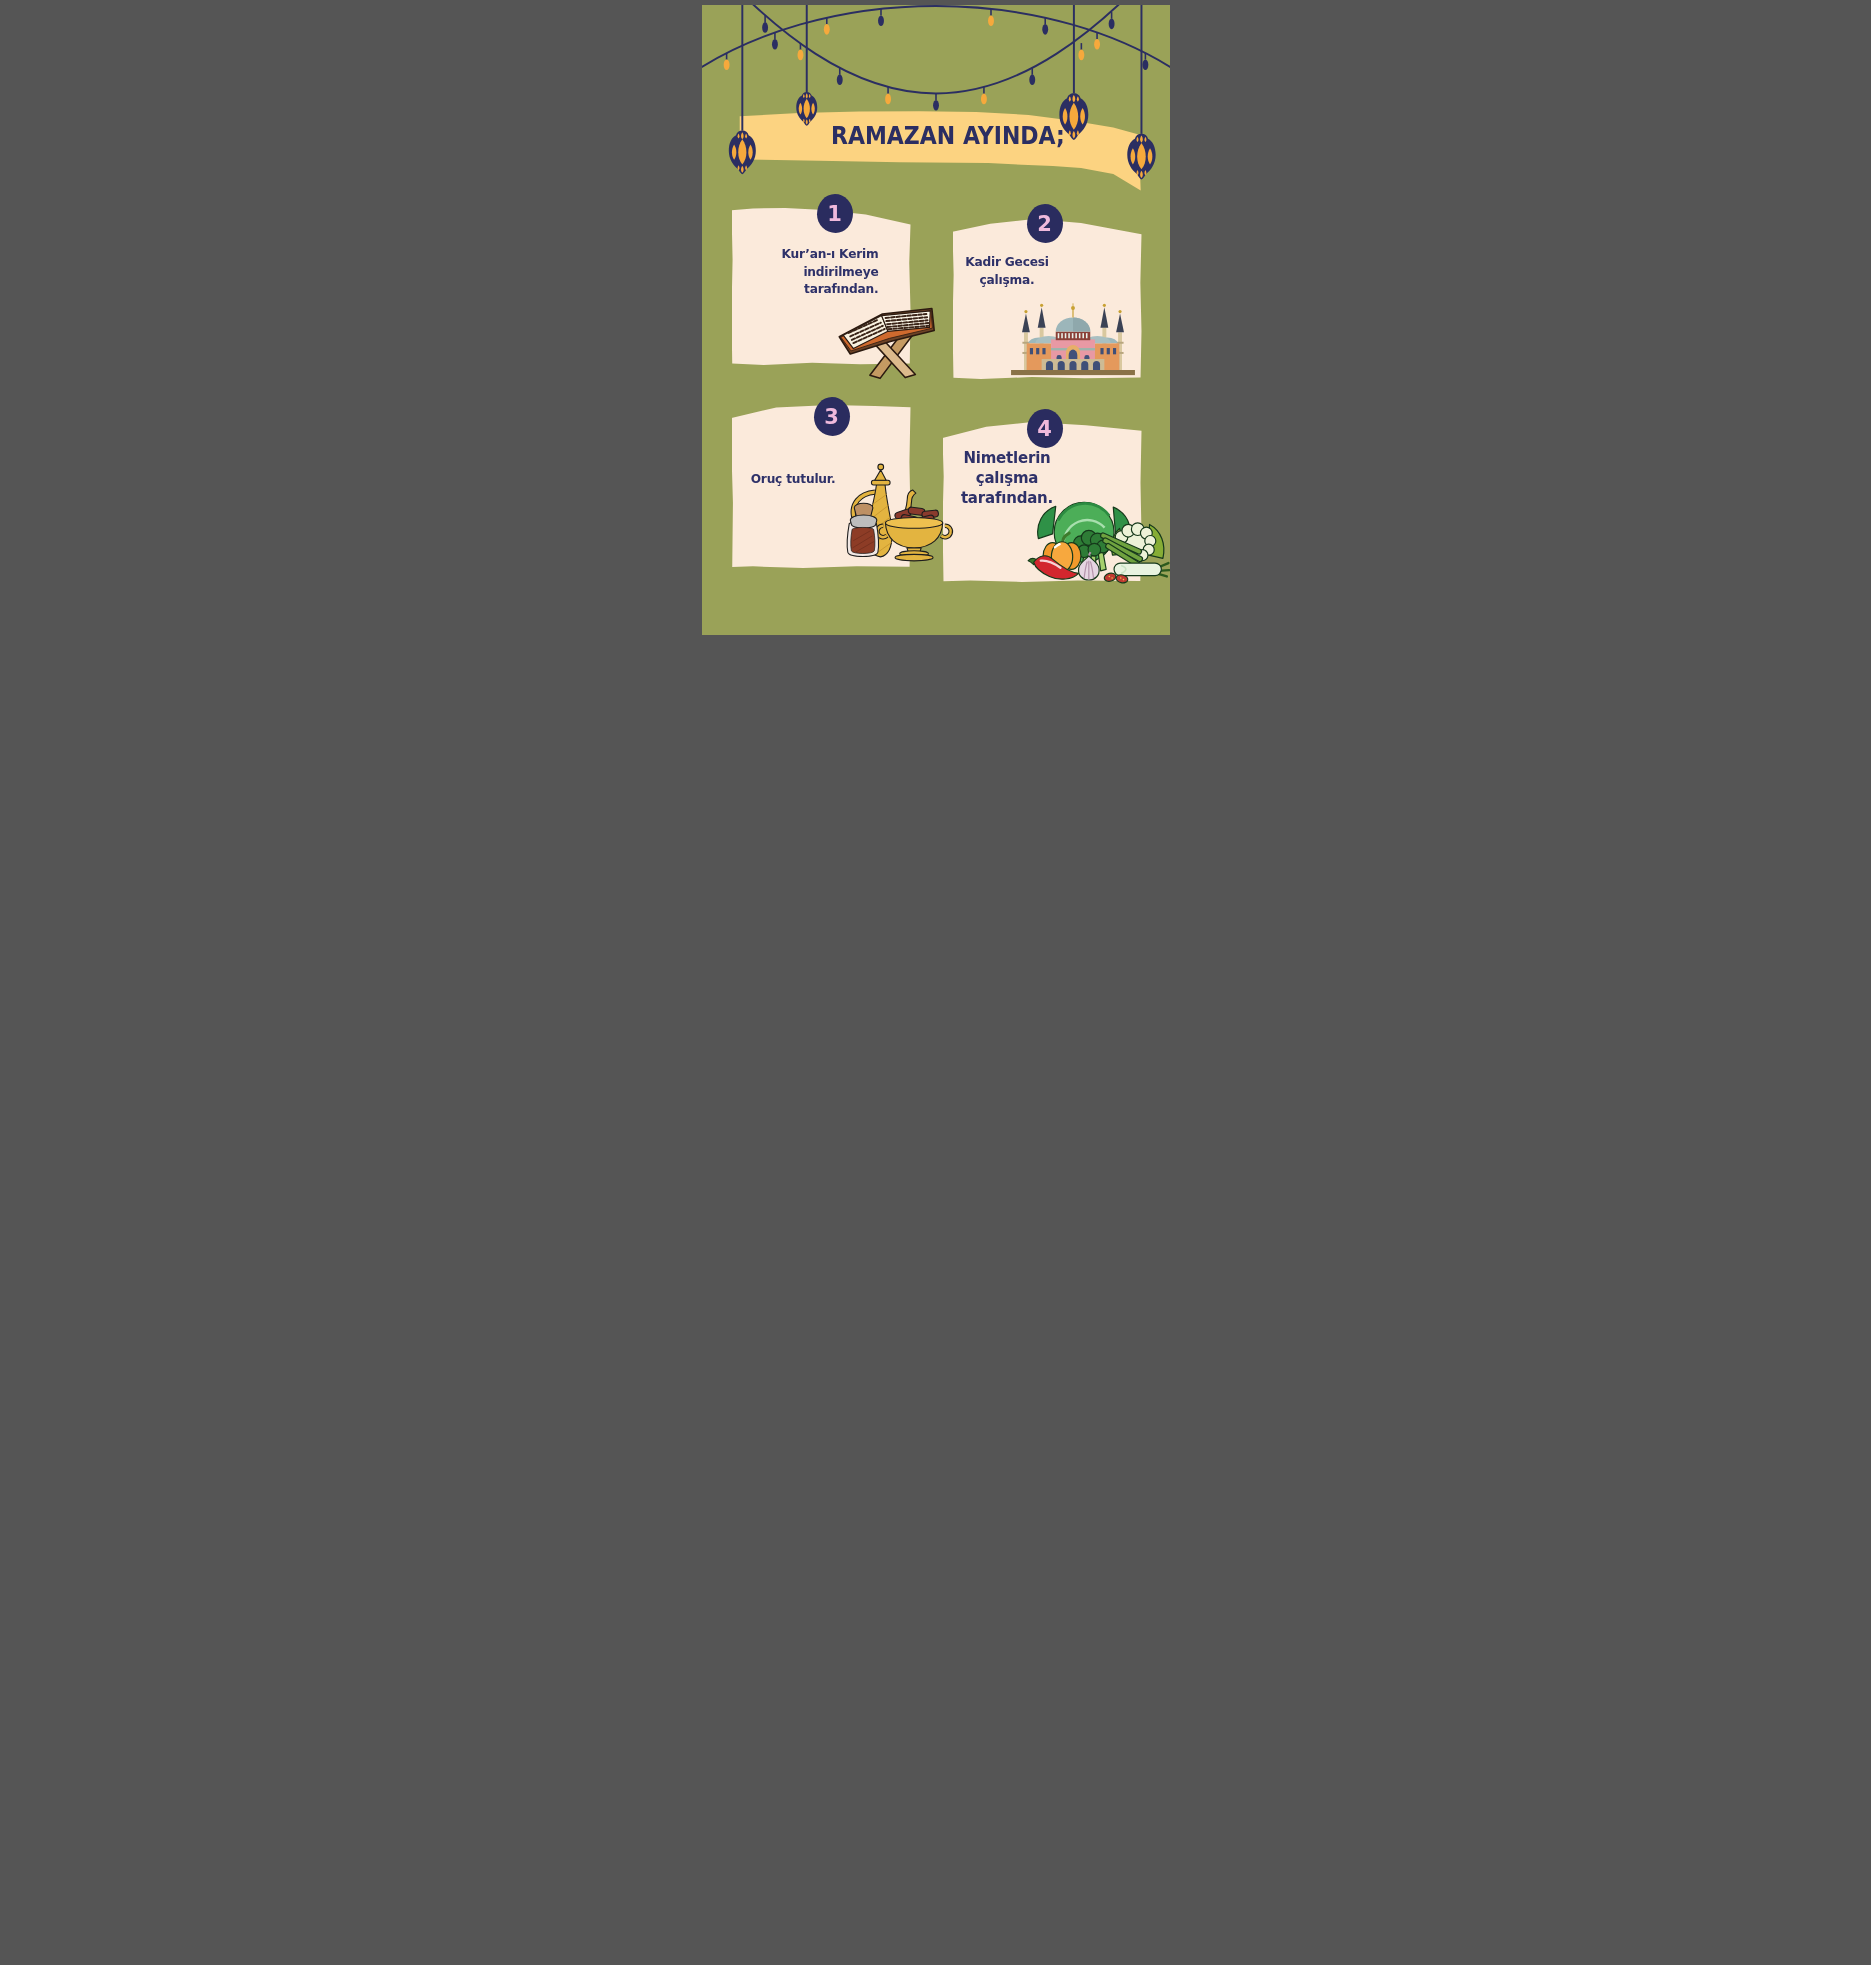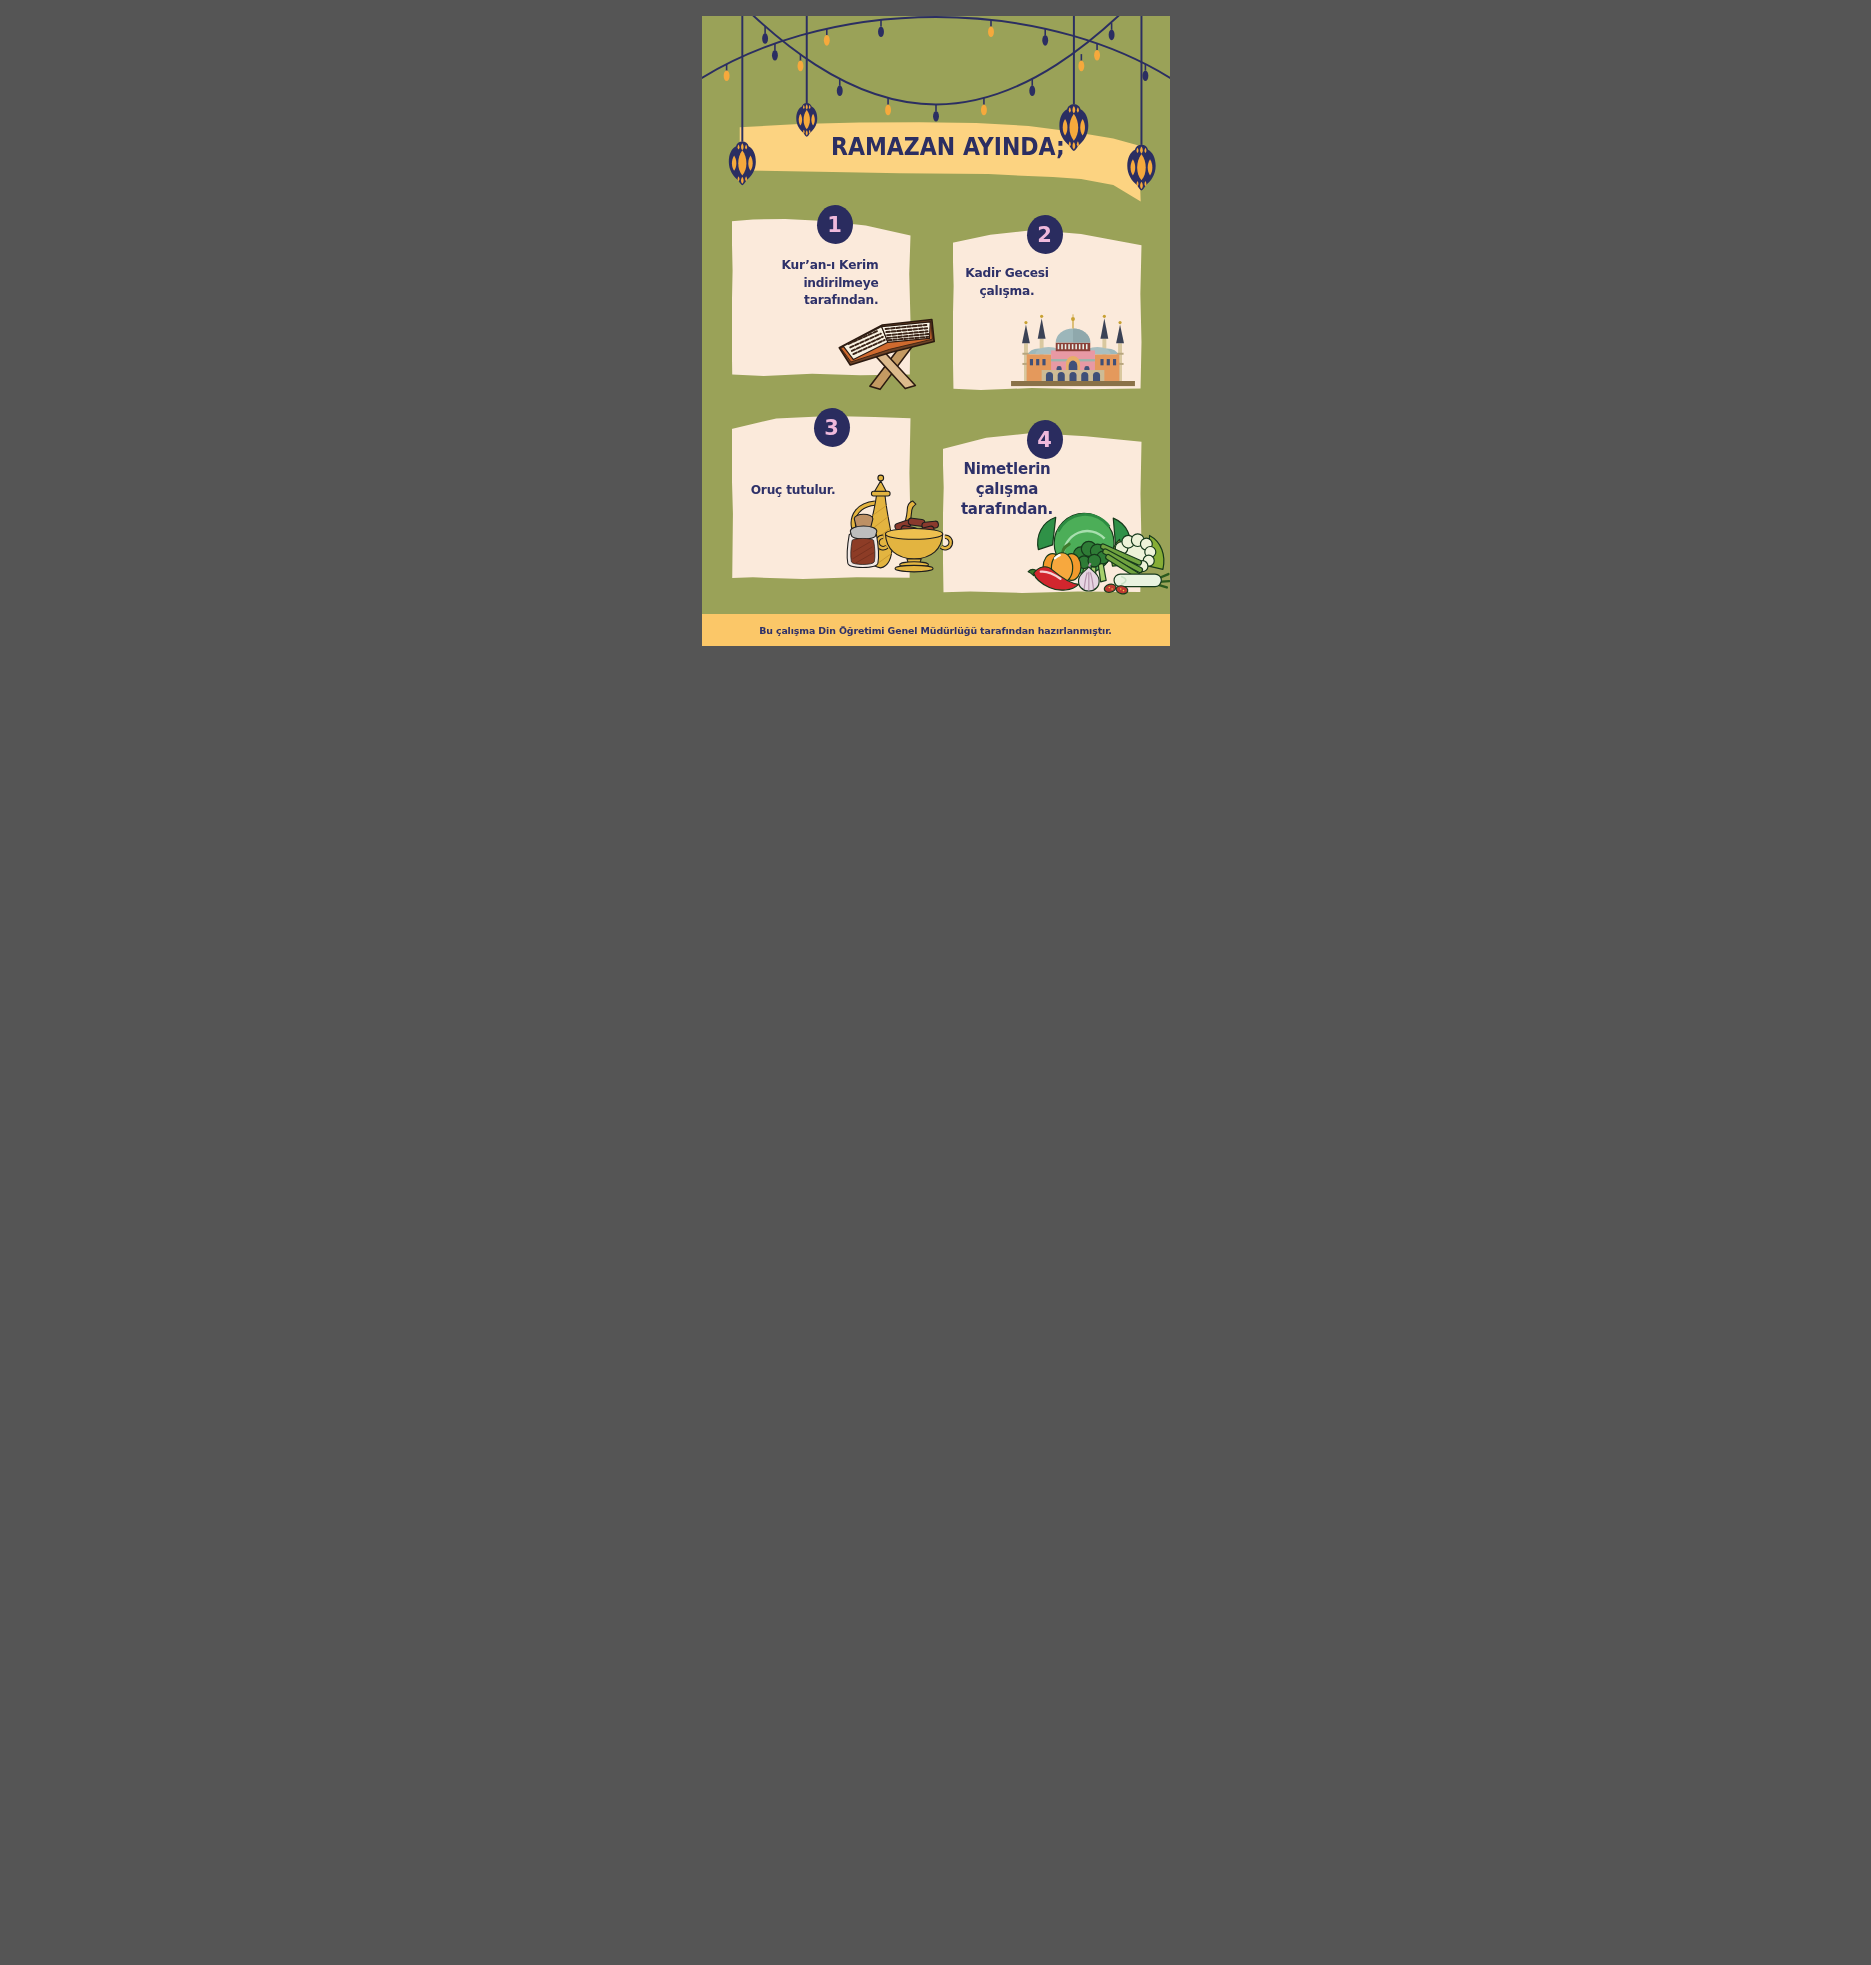--- a/index.html
+++ b/index.html
@@ -2,21 +2,21 @@
 <html style="--background: #9aa258; --navy: #2b2e62; --bulb-orange: #f6a93c; --banner-yellow: #fcd381; --footer-orange: #fbc768; --card-cream: #fbeadb; --badge-navy: #2a2c5f; --badge-pink: #efb9dc; --text-navy: #2e3169;font-size:6.3px"><head>
 <meta charset="utf-8">
 <style>
   :root{
     --background:#9aa258; --navy:#2b2e62; --bulb-orange:#f6a93c;
     --banner-yellow:#fcd381; --footer-orange:#fbc768; --card-cream:#fbeadb;
     --badge-navy:#2a2c5f; --badge-pink:#efb9dc; --text-navy:#2e3169;
   }
   *{margin:0;padding:0;box-sizing:border-box;}
   body{background:#555;font-family:"DejaVu Sans","Liberation Sans",sans-serif;}
-  .poster{position:relative;width:468px;height:630px;margin:16px auto;
+  .poster{position:relative;width:468px;height:630px;margin:5px auto;
     background:var(--background);overflow:hidden;}
   .banner{position:absolute;left:37px;top:105px;width:403px;height:83px;
     background:var(--banner-yellow);
     clip-path:polygon(0.3% 7.6%,15% 3.5%,30% 1.9%,45% 1.6%,59% 2.4%,72% 6%,83% 13%,93% 21%,99.3% 29.5%,99.8% 97%,93% 77%,85% 70%,78% 67.6%,62% 64%,40% 62.9%,20% 61%,0.3% 59.5%);}
   .title{position:absolute;left:37px;top:116px;width:403px;text-align:center;
     color:var(--navy);font-size:22px;font-weight:bold;letter-spacing:0px;
     transform:translateX(7.9px) scaleY(1.14);transform-origin:center top;}
   .card{position:absolute;background:var(--card-cream);}
   .card1{clip-path:polygon(0% 1.5%,12% 0.3%,30% 0%,52% 1.2%,75% 4.2%,100% 10.5%,99.3% 35%,100% 65%,99.6% 99%,72% 99.5%,45% 98.6%,18% 100%,0.4% 99%,0% 66%,0.6% 33%);}
   .card2{clip-path:polygon(0% 8%,20% 3%,43% 0%,68% 2.5%,100% 9.5%,99.4% 40%,100% 70%,99.5% 99%,70% 99.6%,42% 98.8%,15% 100%,0.5% 99.2%,0% 65%,0.6% 35%);}
@@ -382,18 +382,15 @@
       <line x1="266" y1="-5" x2="266" y2="222"></line>
       <line x1="946" y1="-5" x2="946" y2="225"></line>
       <line x1="1118" y1="-5" x2="1118" y2="328"></line>
     </g>
     <use href="#lantern" transform="translate(62,318) scale(0.80)"></use>
     <use href="#lantern" transform="translate(235,220) scale(0.62)"></use>
     <use href="#lantern" transform="translate(903,223) scale(0.857)"></use>
     <use href="#lantern" transform="translate(1076,326) scale(0.84)"></use>
   </svg>
 
-  <div class="footer-bar">
-    <span class="footer-text">Bu çalışma Din Öğretimi Genel Müdürlüğü tarafından hazırlanmıştır.</span>
-  </div>
 
 </div>
 
 
 </body></html>

